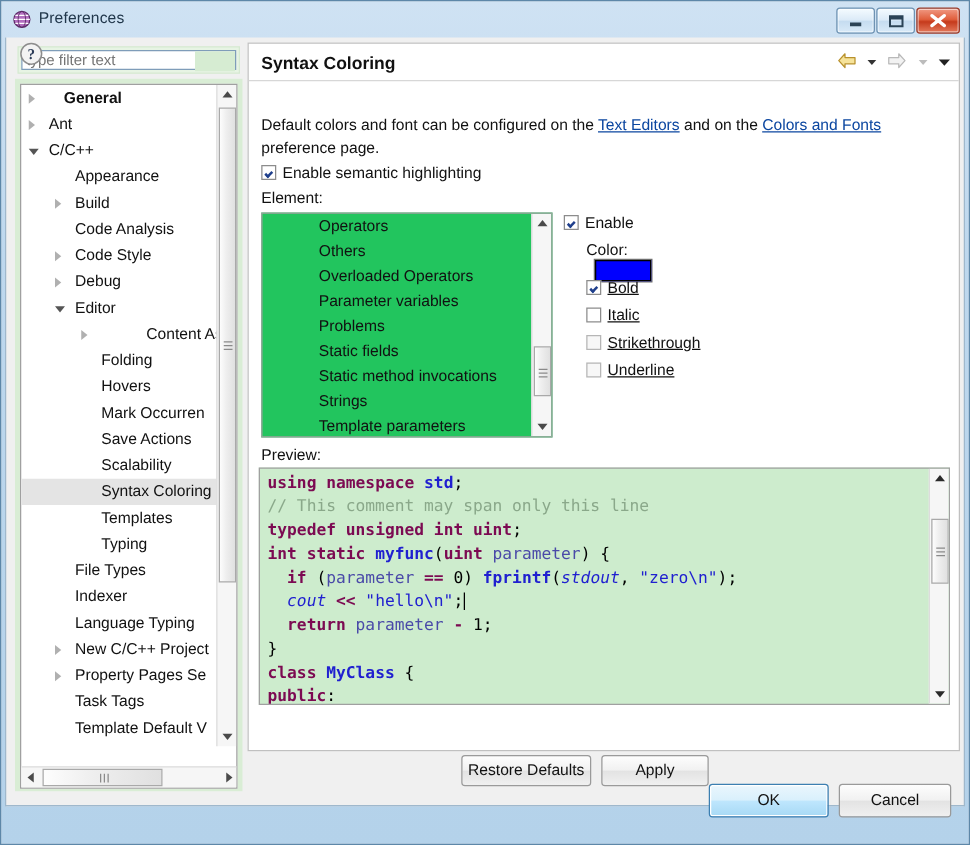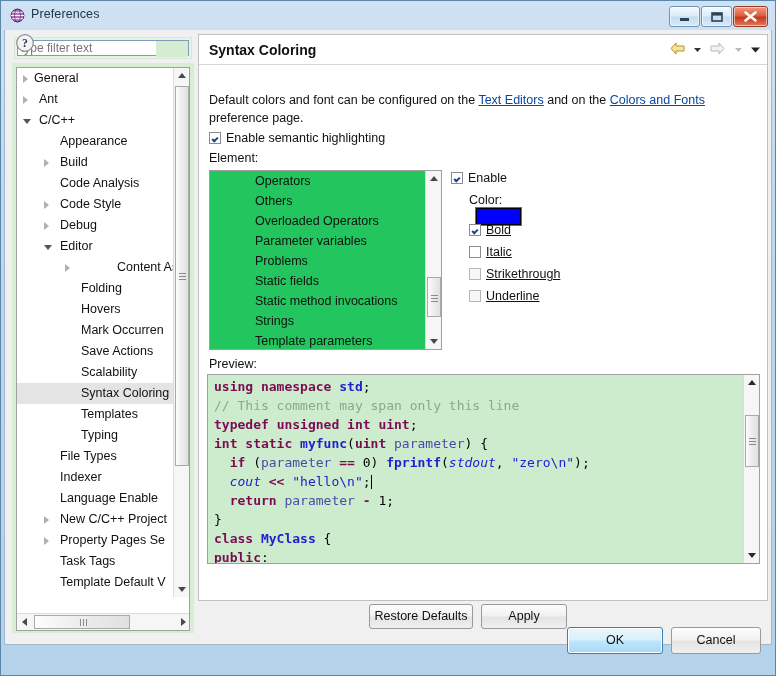--- a/index.html
+++ b/index.html
@@ -261,41 +261,41 @@
   <div id="dialog">
 
     <div id="filter-wrap">
       <input id="filter-input" type="text" placeholder="type filter text" style="">
       <div id="filter-green"></div>
     </div>
 
     <div id="tree-outer">
       <div id="tree-box">
         <div id="tree-list">
-            <div class="tree-item"><span class="tw closed" style="left: 6px;"></span><span style="padding-left: 17px;">General</span></div>
+            <div class="tree-item"><span class="tw closed" style="left: 6px;"></span><span style="padding-left: 34px; font-weight: bold;">General</span></div>
             <div class="tree-item"><span class="tw closed" style="left: 6px;"></span><span style="padding-left: 22px;">Ant</span></div>
             <div class="tree-item"><span class="tw open" style="left: 6px;"></span><span style="padding-left: 22px;">C/C++</span></div>
             <div class="tree-item"><span style="padding-left: 43px;">Appearance</span></div>
             <div class="tree-item"><span class="tw closed" style="left: 27px;"></span><span style="padding-left: 43px;">Build</span></div>
             <div class="tree-item"><span style="padding-left: 43px;">Code Analysis</span></div>
             <div class="tree-item"><span class="tw closed" style="left: 27px;"></span><span style="padding-left: 43px;">Code Style</span></div>
             <div class="tree-item"><span class="tw closed" style="left: 27px;"></span><span style="padding-left: 43px; text-align: center;">Debug</span></div>
             <div class="tree-item"><span class="tw open" style="left: 27px;"></span><span style="padding-left: 43px;">Editor</span></div>
             <div class="tree-item"><span class="tw closed" style="left: 48px;"></span><span style="padding-left: 64px; margin-left: 36px;">Content Assist</span></div>
             <div class="tree-item"><span style="padding-left: 64px;">Folding</span></div>
             <div class="tree-item"><span style="padding-left: 64px;">Hovers</span></div>
             <div class="tree-item"><span style="padding-left: 64px;">Mark Occurren</span></div>
             <div class="tree-item"><span style="padding-left: 64px;">Save Actions</span></div>
             <div class="tree-item"><span style="padding-left: 64px;">Scalability</span></div>
             <div class="tree-item sel"><span style="padding-left: 64px;">Syntax Coloring</span></div>
             <div class="tree-item"><span style="padding-left: 64px;">Templates</span></div>
             <div class="tree-item"><span style="padding-left: 64px;">Typing</span></div>
             <div class="tree-item"><span style="padding-left: 43px;">File Types</span></div>
             <div class="tree-item"><span style="padding-left: 43px;">Indexer</span></div>
-            <div class="tree-item"><span style="padding-left: 43px;">Language Enable</span></div>
+            <div class="tree-item"><span style="padding-left: 43px;">Language Typing</span></div>
             <div class="tree-item"><span class="tw closed" style="left: 27px;"></span><span style="padding-left: 43px;">New C/C++ Project</span></div>
             <div class="tree-item"><span class="tw closed" style="left: 27px;"></span><span style="padding-left: 43px;">Property Pages Se</span></div>
             <div class="tree-item"><span style="padding-left: 43px;">Task Tags</span></div>
             <div class="tree-item"><span style="padding-left: 43px;">Template Default V</span></div>
             <div class="tree-item"><span style="padding-left: 22px;">Help</span></div>
           </div>
 
         <div id="tree-vsb">
           <div class="sb-arrow" style="left:0;top:0;">
             <svg width="16" height="16" viewBox="0 0 16 16">

